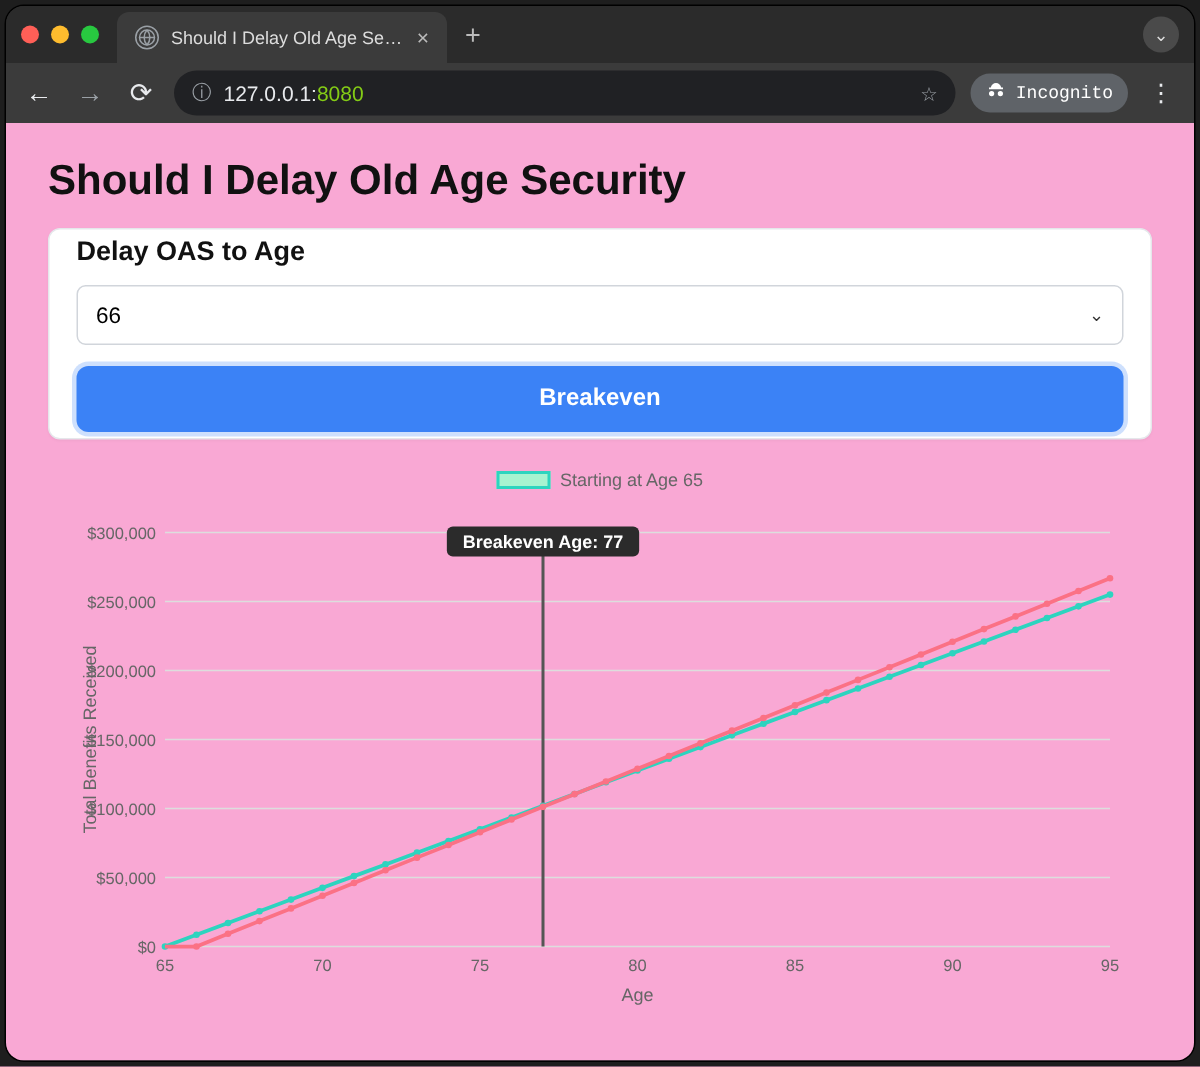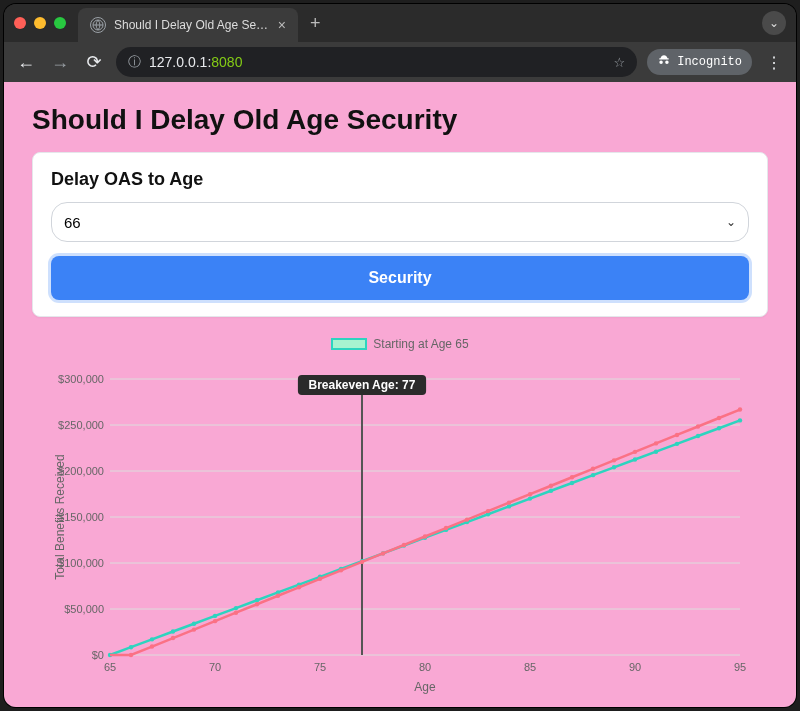--- a/index.html
+++ b/index.html
@@ -66,26 +66,26 @@
     display:flex;align-items:center;gap:6px;background:#5f6368;color:#fff;
     padding:4px 10px;border-radius:16px;font-size:12px;font-family:Liberation Mono, monospace;
   }
   .kebab{color:#e8eaed;font-size:16px;cursor:pointer;padding:0 4px;}
   .viewport {
     flex:1; background:#f9a8d4; overflow:auto; padding: 22px 28px;
   }
   h1.page-title { font-size:28px; font-weight:800; color:#111; margin-bottom:16px;}
   .card {
     background:#fff; border:1px solid #e5e7eb; border-radius:8px;
-    padding:16px 18px; box-shadow: 0 1px 2px rgba(0,0,0,.04);
+    padding:4px 18px; box-shadow: 0 1px 2px rgba(0,0,0,.04);
     margin-bottom: 20px;
   }
   .card-label { font-size:18px; font-weight:700; color:#111; margin-bottom:12px;}
   .select {
-    width:100%; height:40px; border:1px solid #d1d5db; border-radius:16px;
+    width:100%; height:40px; border:1px solid #d1d5db; border-radius:6px;
     padding: 0 12px; font-size:15px; background:#fff; cursor:pointer;
     display:flex;align-items:center;justify-content:space-between;
   }
   .select .chev{font-size:12px;color:#333;}
   .btn-primary {
     width:100%; height:44px; margin-top:14px;
     background:#3b82f6; color:#fff; font-weight:700; font-size:16px;
     border:none; border-radius:8px; cursor:pointer;
     box-shadow: 0 0 0 3px rgba(59,130,246,.25);
   }
@@ -150,21 +150,21 @@
 
   <div class="viewport">
     <h1 class="page-title">Should I Delay Old Age Security</h1>
 
     <div class="card">
       <div class="card-label">Delay OAS to Age</div>
       <div class="select">
         <span>66</span>
         <span class="chev">⌄</span>
       </div>
-      <button class="btn-primary">Security</button>
+      <button class="btn-primary">Breakeven</button>
     </div>
 
     <div class="chart-wrap">
       <div class="legend">
         <div class="item">
           <span class="swatch" id="swA" style="border-color: rgb(45, 212, 191); background: rgb(167, 243, 208);"></span>
           <span>Starting at Age 65</span>
         </div>
       </div>
       <svg class="chart-svg" viewBox="0 0 700 340">

